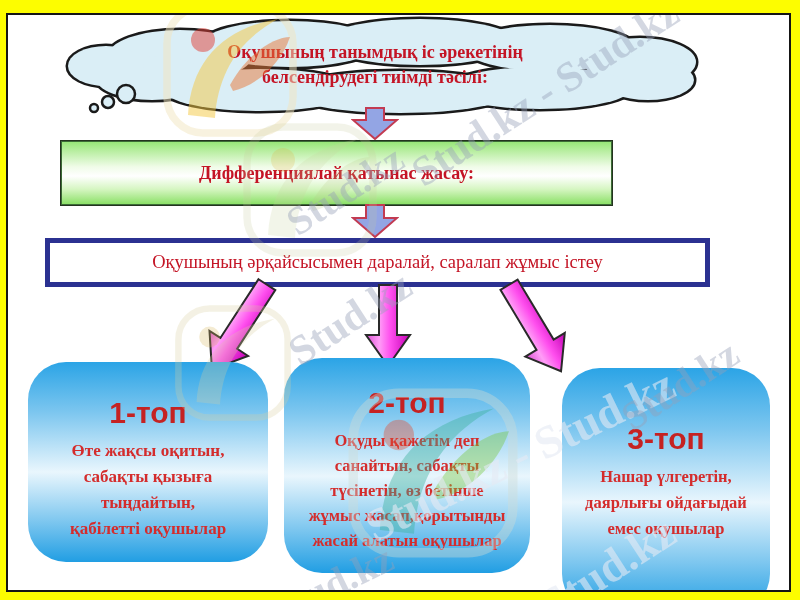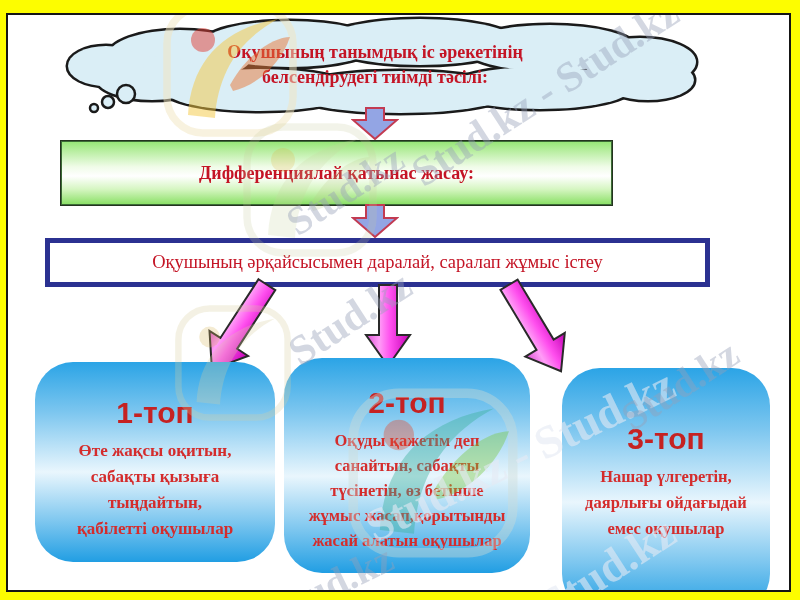--- a/index.html
+++ b/index.html
@@ -40,21 +40,21 @@
   .lvl3-core span{font-weight:normal;font-size:18.5px;color:#c41425;white-space:nowrap;}
   
   .m-arrow{position:absolute;z-index:2;transform-origin:50% 0;}
   
   .group{position:absolute;z-index:2;border-radius:38px;box-sizing:border-box;
     background:linear-gradient(180deg,#2ba4e6 0%,#7cc6ef 25%,#e9f6fd 55%,#7cc6ef 80%,#219ee3 100%);
     text-align:center;}
   .group-title{font-family:"Liberation Sans",sans-serif;font-weight:bold;font-size:30px;
     color:#c52222;line-height:34px;}
   .group-body{font-weight:bold;color:#d42c2c;white-space:pre-line;margin-top:8px;}
-  .g1{left:28px;top:362px;width:240px;height:200px;padding-top:34px;margin-left:7px;}
+  .g1{left:28px;top:362px;width:240px;height:200px;padding-top:34px;}
   .g1 .group-body{font-size:17px;line-height:26px;}
   .g2{left:284px;top:358px;width:246px;height:215px;padding-top:28px;}
   .g2 .group-body{font-size:16.5px;line-height:25px;}
   .g3{left:562px;top:368px;width:208px;height:244px;padding-top:54px;}
   .g3 .group-body{font-size:16.5px;line-height:26px;}
   
   .wm{position:absolute;z-index:6;pointer-events:none;font-weight:bold;
     font-family:"Liberation Serif",serif;white-space:nowrap;}
   .wm-gray{color:rgba(150,160,183,0.42);}
   .wm-light{color:rgba(228,234,243,0.6);}

